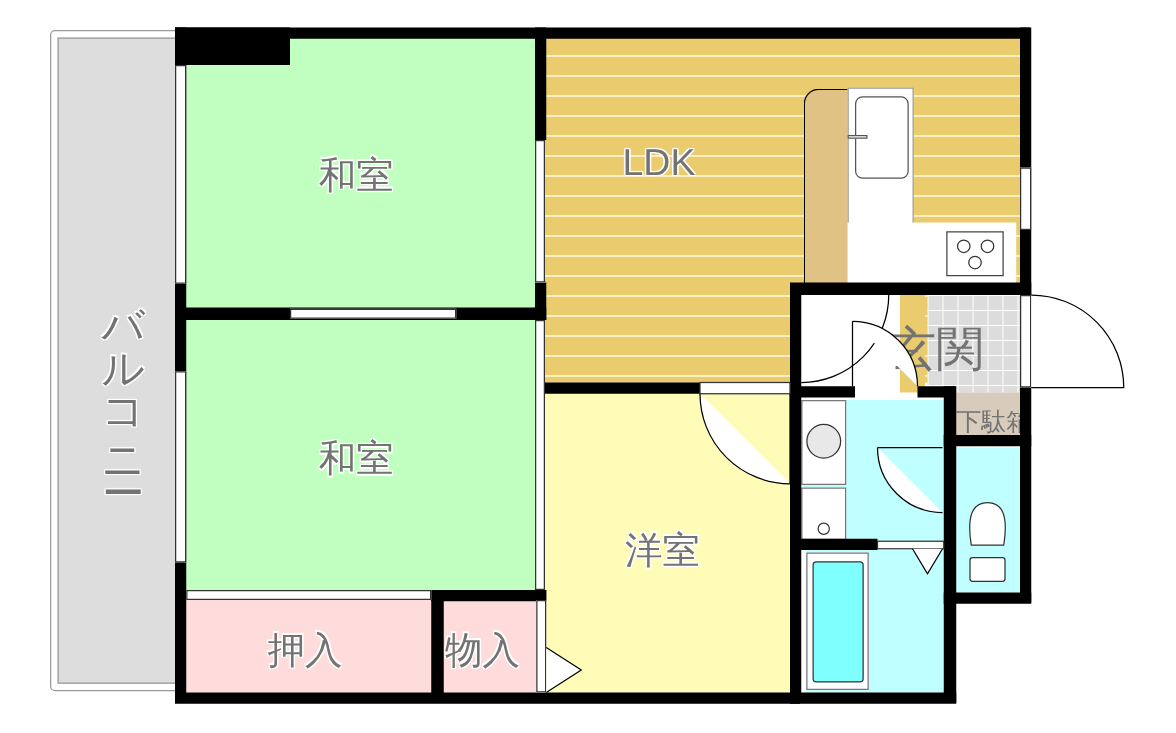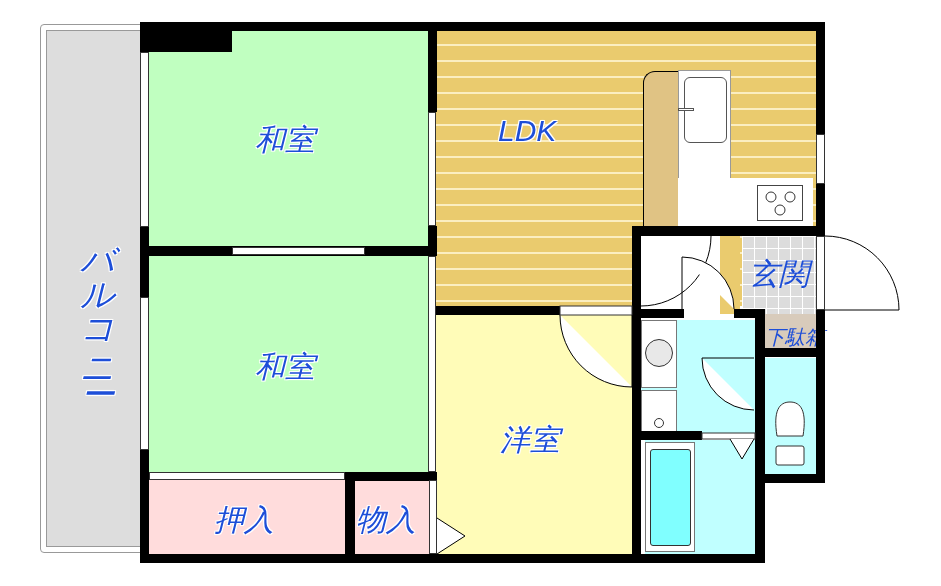--- a/index.html
+++ b/index.html
@@ -1,20 +1,20 @@
 <!DOCTYPE html>
 <html><head>
   <meta charset="utf-8">
   <style>
     html, body { margin:0; padding:0; background:#ffffff; }
     body { width:941px; height:586px; position:relative; overflow:hidden; font-family:"DejaVu Sans", sans-serif; }
     .abs { position:absolute; box-sizing:border-box; }
     .wall { position:absolute; background:#000; }
-    .label { position:absolute; font-family:"DejaVu Sans", sans-serif; color:#1d4ed8; white-space:nowrap;
-             text-shadow: 0 0 2px #fff, 0 0 2px #fff, 1px 1px 0 #fff, -1px -1px 0 #fff, 1px -1px 0 #fff, -1px 1px 0 #fff; font-style: italic; }
+    .label { position:absolute; font-family:"DejaVu Sans", sans-serif; color:#737373; white-space:nowrap;
+             text-shadow: 0 0 2px #fff, 0 0 2px #fff, 1px 1px 0 #fff, -1px -1px 0 #fff, 1px -1px 0 #fff, -1px 1px 0 #fff; }
     .stripes { background-color:#eacb6e;
       background-image: repeating-linear-gradient(to bottom, #eacb6e 0px, #eacb6e 14px, #fbeec0 14px, #fbeec0 16px); }
     .tile { background-color:#dcdcdc;
       background-image: linear-gradient(#ffffff 1px, transparent 1px), linear-gradient(90deg, #ffffff 1px, transparent 1px);
       background-size: 12px 12px; }
     .win { position:absolute; background:#fff; border:1px solid #333; box-sizing:border-box; }
     svg { position:absolute; overflow:visible; }
   </style>
 </head>
 <body>
@@ -51,21 +51,21 @@
   </svg>
 </div>
 
 <div class="abs" style="left:436px; top:314px; width:196px; height:240px; background:#fffcb8;"></div>
 <div class="label" style="left:500px; top:420px; font-size:30px;text-align:center;">洋室</div>
 
 <div class="abs" style="left:640px; top:236px; width:80px; height:78px; background:#fff;"></div>
 <div class="abs" style="left:720px; top:236px; width:20px; height:78px; background:#eacb6e;"></div>
 
 <div class="abs tile" style="left:742px; top:236px; width:74px; height:78px;"></div>
-<div class="label" style="left:749px; top:254px; font-size:30px; text-shadow:none;">玄関</div>
+<div class="label" style="left:711px; top:254px; font-size:38px; text-shadow:none;">玄関</div>
 
 <div class="abs" style="left:763px; top:314px; width:53px; height:34px; background:#d8cbbb;"></div>
 <div class="label" style="left:765px; top:324px; font-size:20px; text-shadow:none;">下駄箱</div>
 
 <div class="abs" style="left:640px; top:320px; width:115px; height:113px; background:#c0ffff;"></div>
 <div class="abs" style="left:641px; top:320px; width:36px; height:68px; background:#fff; border:1px solid #777;"></div>
 <div class="abs" style="left:645px; top:339px; width:28px; height:28px; border-radius:50%; background:#e8e8e8; border:1px solid #333;"></div>
 <div class="abs" style="left:641px; top:390px; width:36px; height:42px; background:#fff; border:1px solid #777;"></div>
 <div class="abs" style="left:654px; top:418px; width:10px; height:10px; border-radius:50%; background:#fff; border:1px solid #333;"></div>
 

